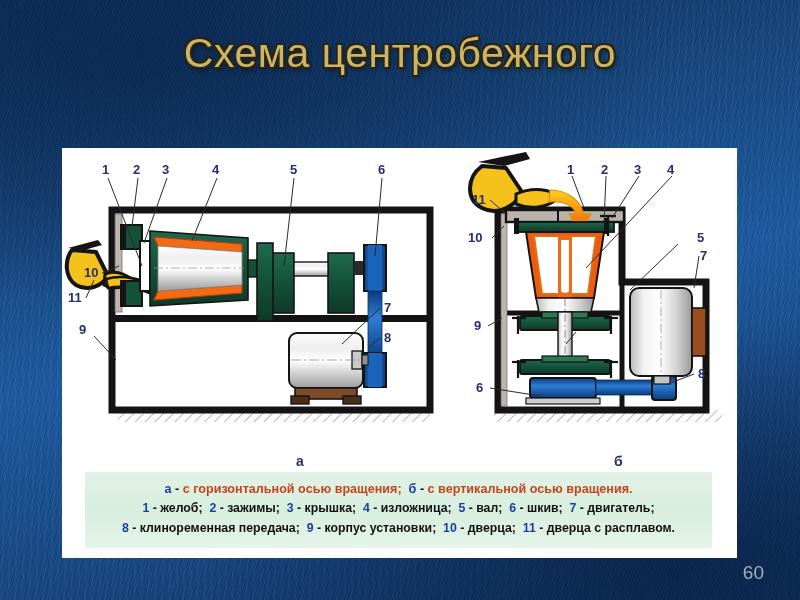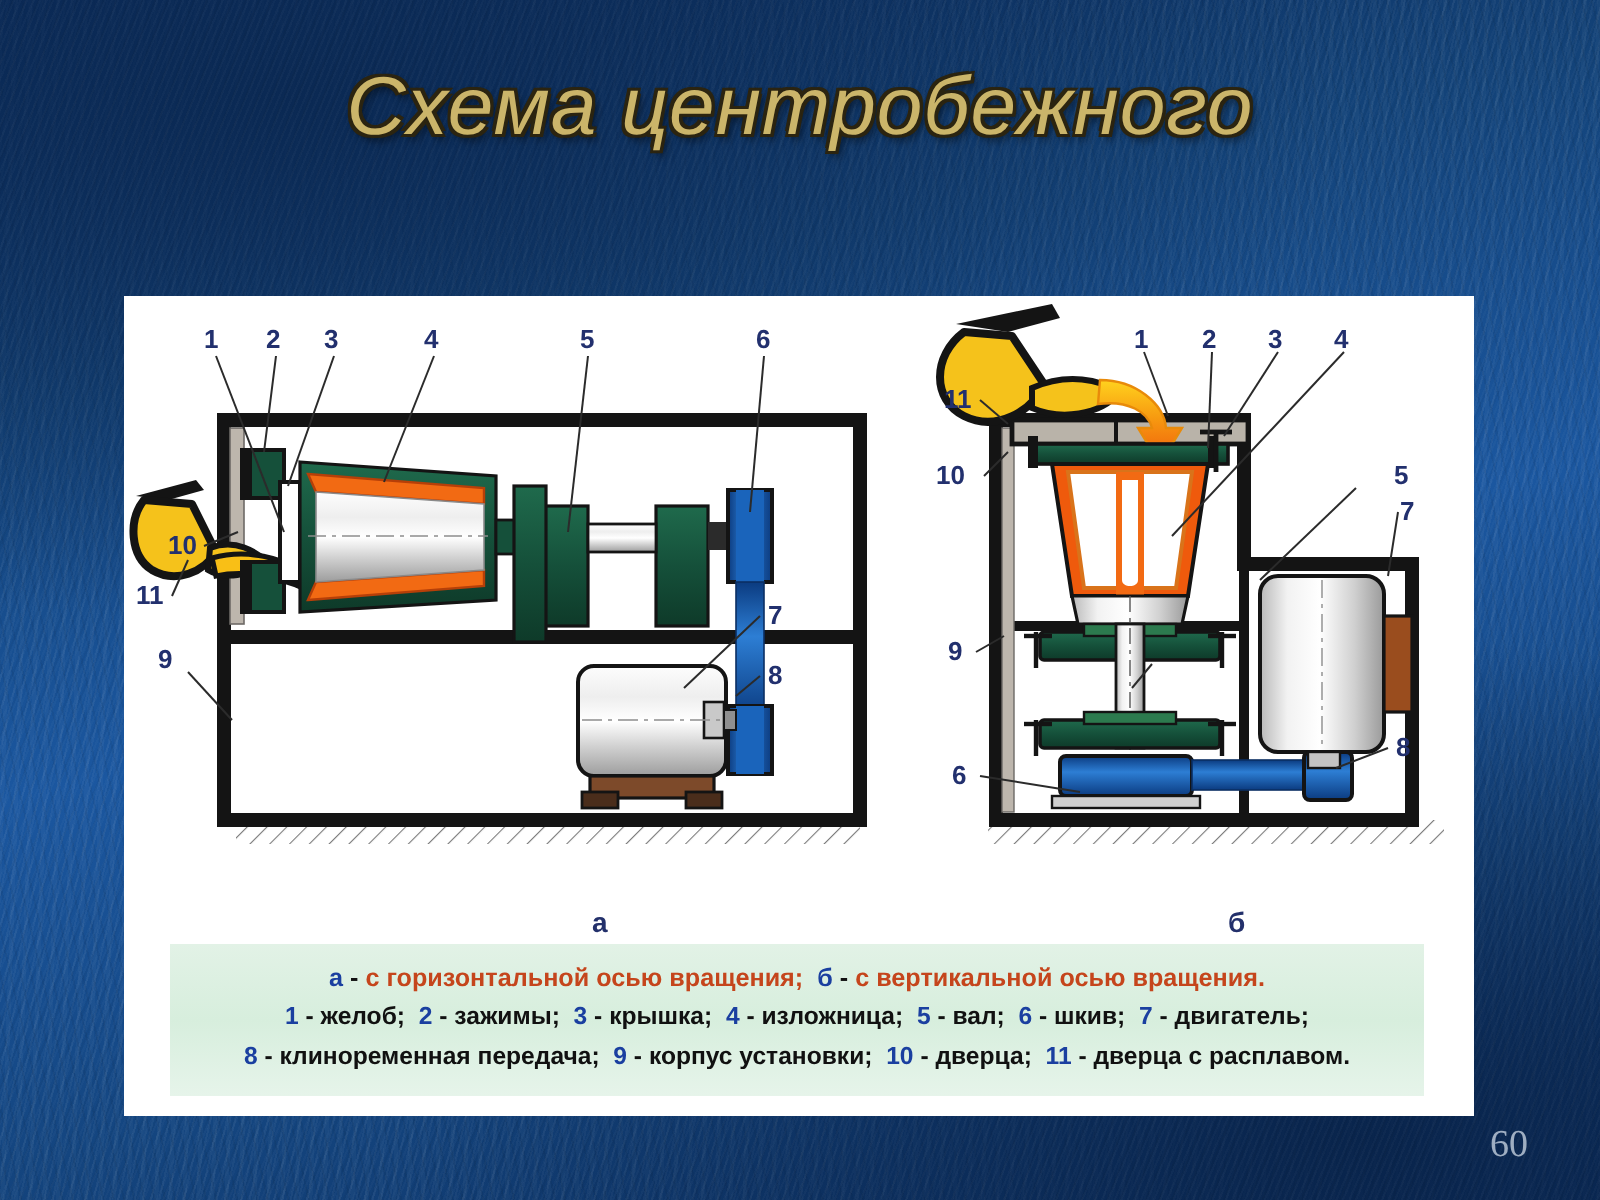--- a/index.html
+++ b/index.html
@@ -34,21 +34,20 @@
     text-align:center;
     font-size:41px;line-height:1.22;
     color:#cbb56a;
     font-weight:400;
     letter-spacing:.5px;
     text-shadow:
       -1.6px -1.6px 0 #2b2410, 1.6px -1.6px 0 #2b2410,
       -1.6px  1.6px 0 #2b2410, 1.6px  1.6px 0 #2b2410,
       0 0 2px #2b2410, 2px 3px 4px rgba(0,0,0,.55);
     z-index:5;
-    font-style:italic;
   }
 
   
   .panel{
     position:absolute;left:62px;top:148px;width:675px;height:410px;
     background:#ffffff;
     z-index:3;
   }
 
   .figs{position:absolute;left:0;top:0;width:675px;height:300px;}
@@ -74,21 +73,21 @@
   .legend .ln1{font-size:12.6px;}
   .num{color:#1a3fa0;font-weight:bold;}
   .desc-ab{color:#c5451c;font-weight:bold;}
   .lbl{color:#111;font-weight:bold;}
   .sep{color:#111;}
 
   
   .pageno{
     position:absolute;right:36px;bottom:16px;
     font-size:19px;color:#b9c6d6;opacity:.85;z-index:6;
-    font-family:Liberation Serif, serif;
+    font-family:Liberation Sans, sans-serif;
     margin-left:45px;
   }
 </style>
 </head>
 <body>
 
 <div id="slide">
 
   <div class="title">
     <div>Схема центробежного</div>

